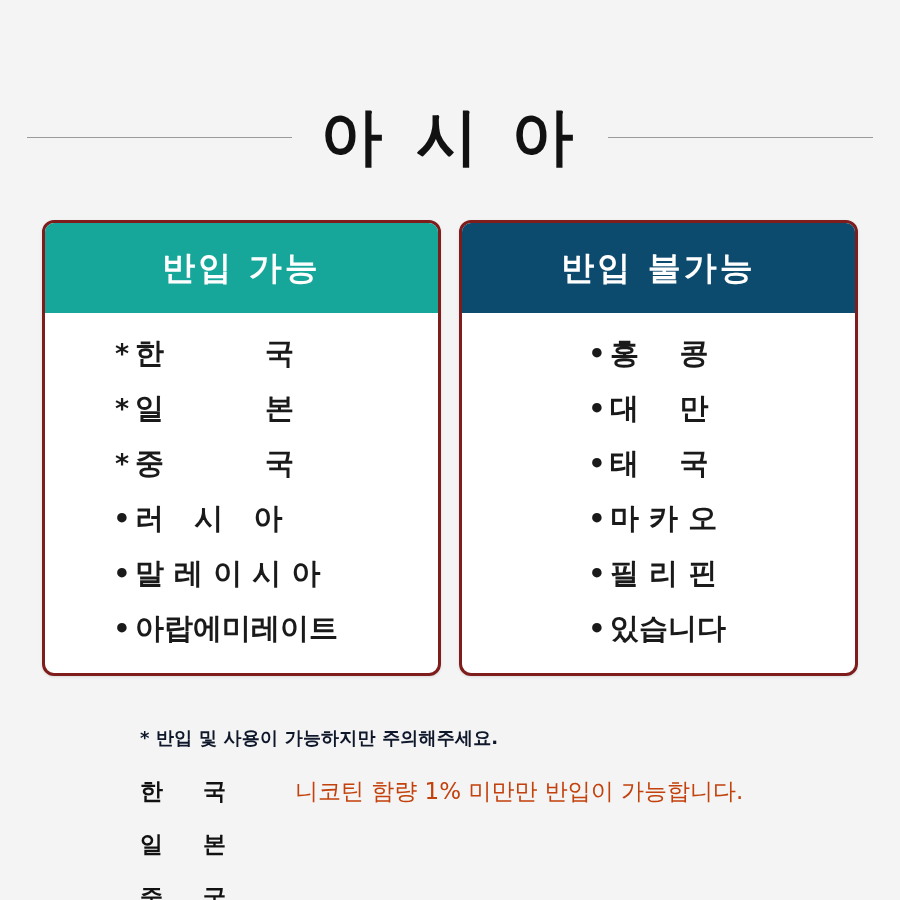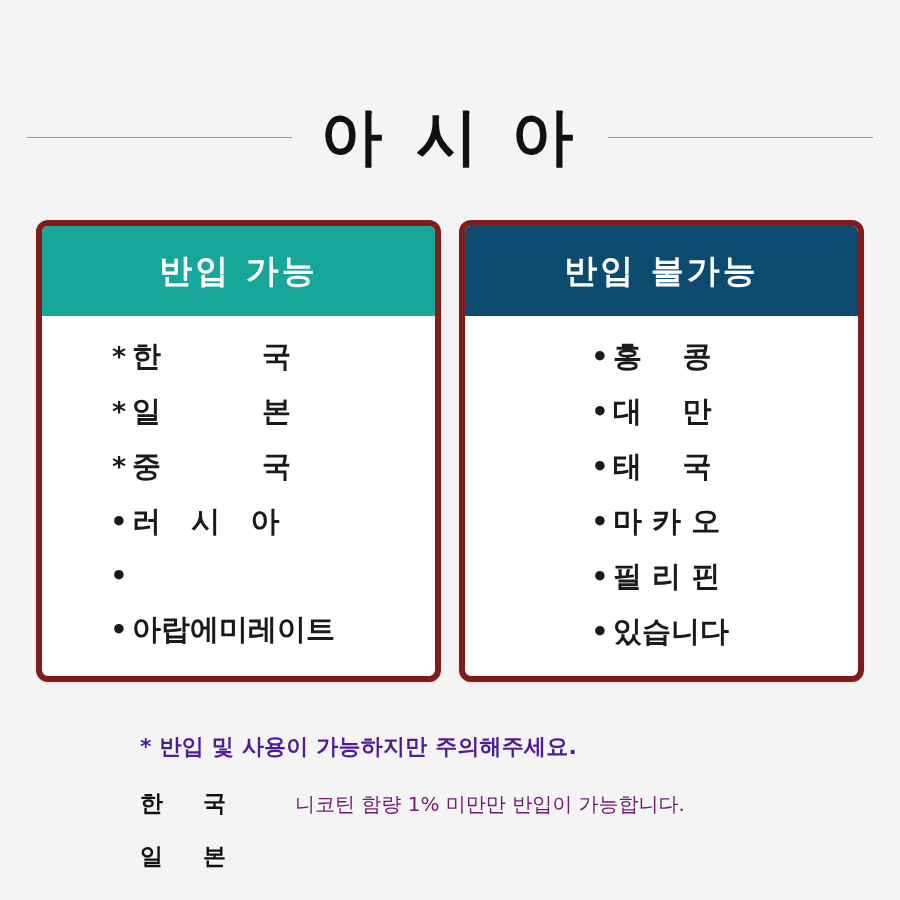--- a/index.html
+++ b/index.html
@@ -50,21 +50,21 @@
     justify-content: center;
     gap: 18px;
     margin-top: 52px;
   }
   .card {
     width: 393px;
     background: #ffffff;
     border-radius: 12px;
     box-shadow: 0 1px 3px rgba(0,0,0,0.10);
     overflow: hidden;
-    border: 6px solid #7f1d1d;
+    border: 3px solid #7f1d1d;
   }
   .card-head {
     height: 90px;
     display: flex;
     align-items: center;
     justify-content: center;
     font-size: 33px;
     font-weight: bold;
     color: #ffffff;
     letter-spacing: 3px;
@@ -109,43 +109,43 @@
 
   
   .card.right .list li { padding-left: 122px; }
 
   
   .foot {
     margin-top: 50px;
     padding-left: 140px;
   }
   .foot-title {
-    font-size: 22px;
-    font-weight: bold;
-    color: #4c1d95;
+    font-size: 18px;
+    font-weight: bold;
+    color: #0f172a;
     margin-bottom: 26px;
     letter-spacing: 0.2px;
   }
   .foot-row {
     display: flex;
     align-items: baseline;
     margin-bottom: 22px;
   }
   .foot-row:last-child { margin-bottom: 0; }
   .foot-key {
     width: 155px;
     flex: 0 0 155px;
     font-size: 23px;
     font-weight: bold;
     color: #111;
     white-space: pre;
   }
   .foot-val {
-    font-size: 20px;
-    color: #701a75;
+    font-size: 23px;
+    color: #c2410c;
     font-weight: normal;
   }
 </style>
 </head>
 <body>
 
 <div class="page">
 
   <div class="header">
     <div class="rule"></div>
@@ -170,20 +170,21 @@
           <li>
             <span class="marker">*</span>
             <span class="item-text">중          국</span>
           </li>
           <li>
             <span class="marker">•</span>
             <span class="item-text">러   시   아</span>
           </li>
           <li>
             <span class="marker">•</span>
+            <span class="item-text">말 레 이 시 아</span>
           </li>
           <li>
             <span class="marker">•</span>
             <span class="item-text">아랍에미레이트</span>
           </li>
         </ul>
       </div>
     </div>
 
     <div class="card right">

